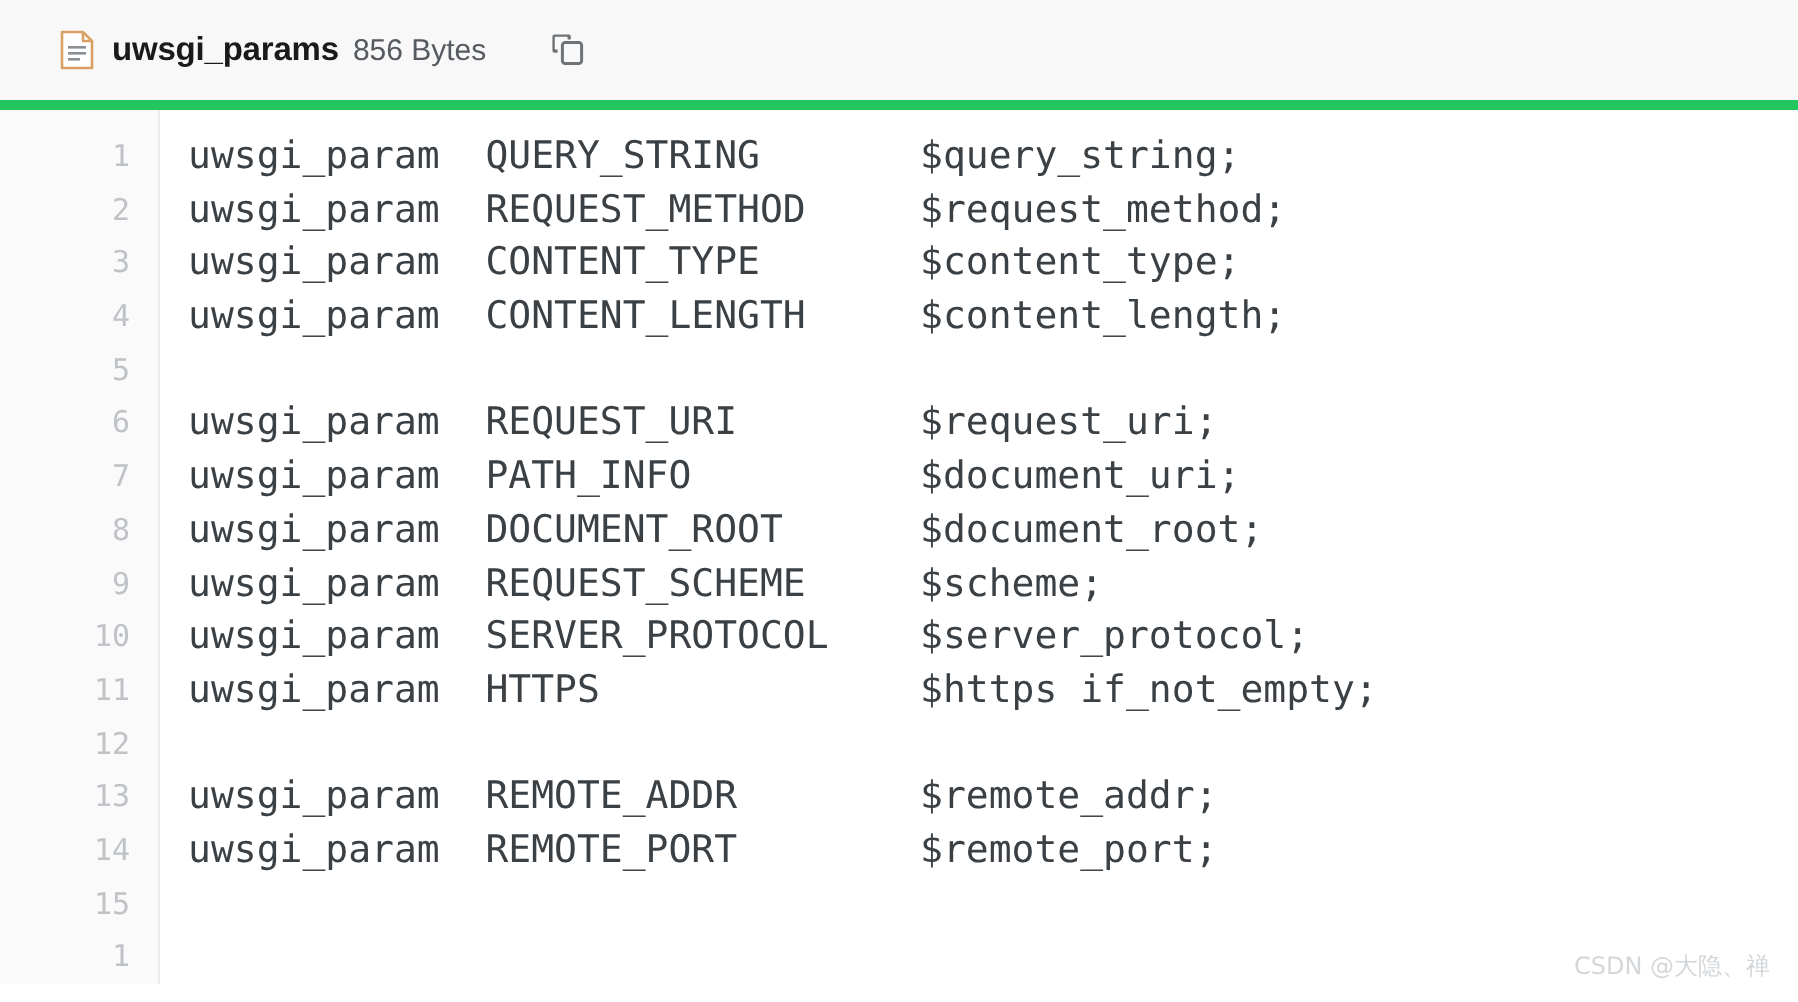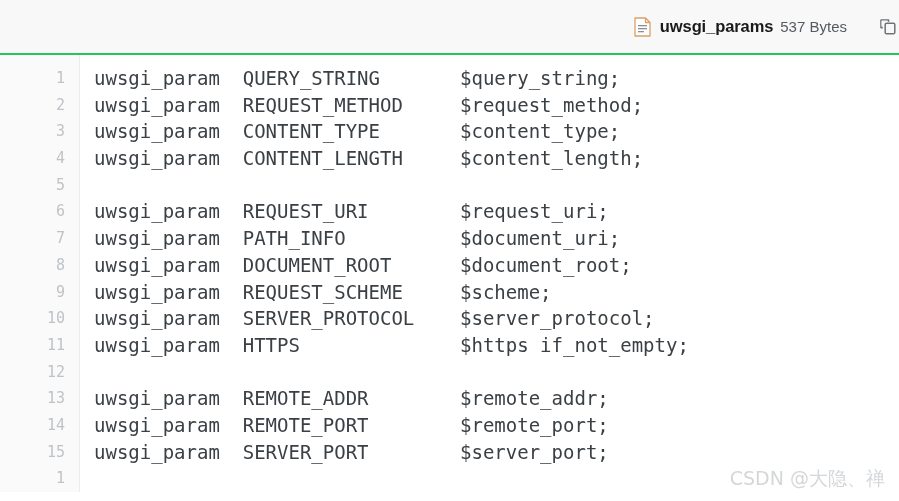--- a/index.html
+++ b/index.html
@@ -21,26 +21,25 @@
     height: 501px;
     background: #ffffff;
     box-sizing: border-box;
   }
 
   
   .file-header {
     position: relative;
     height: 55px;
     background: #f8f8f8;
-    border-bottom: 2px solid #22c55e;
+    border-bottom: 5px solid #22c55e;
     display: flex;
     align-items: center;
     padding-left: 30px;
     box-sizing: border-box;
-    justify-content: flex-end;
   }
 
   .file-icon {
     width: 17px;
     height: 20px;
     flex: 0 0 auto;
     margin-right: 9px;
     display: block;
   }
 
@@ -122,21 +121,21 @@
     color: #3b4045;
     white-space: pre;
     letter-spacing: 0px;
   }
 
   .watermark {
     position: absolute;
     right: 14px;
     bottom: 9px;
     font-family: "DejaVu Sans", sans-serif;
-    font-size: 19px;
+    font-size: 12px;
     color: #d4d7da;
     white-space: nowrap;
     user-select: none;
     pointer-events: none;
   }
 </style>
 </head>
 <body>
 
 <div class="file-viewer">
@@ -148,21 +147,21 @@
         <path d="M1 1 H11.5 L16 5.5 V19 H1 Z" fill="#ffffff" stroke="#d9a066" stroke-width="1.3" stroke-linejoin="round"></path>
         <path d="M11.5 1 V5.5 H16" fill="none" stroke="#d9a066" stroke-width="1.3" stroke-linejoin="round"></path>
         <rect x="4" y="8" width="9" height="1.3" fill="#8a8f94"></rect>
         <rect x="4" y="11" width="9" height="1.3" fill="#8a8f94"></rect>
         <rect x="4" y="14" width="6" height="1.3" fill="#8a8f94"></rect>
       </svg>
     </span>
 
     <span class="file-name">uwsgi_params</span>
 
-    <span class="file-size">537 Bytes</span>
+    <span class="file-size">856 Bytes</span>
 
     <button class="copy-button" title="Copy">
       <span>
         <svg class="copy-icon" width="18" height="18" viewBox="0 0 18 18" xmlns="http://www.w3.org/2000/svg">
           <path d="M2.2 1.2 h7.2 a1 1 0 0 1 1 1 v1.6 h-1.6 v-1 a0.4 0.4 0 0 0 -0.4 -0.4 h-5.6 a0.4 0.4 0 0 0 -0.4 0.4 v5.6 a0.4 0.4 0 0 0 0.4 0.4 h1 v1.6 h-1.6 a1 1 0 0 1 -1 -1 v-7.2 a1 1 0 0 1 1 -1 z" fill="#6e7377"></path>
           <rect x="6.2" y="5.2" width="9.6" height="10.6" rx="1.4" fill="none" stroke="#6e7377" stroke-width="1.5"></rect>
         </svg>
       </span>
     </button>
   </div>
@@ -196,18 +195,17 @@
       <span class="cl"></span>
       <span class="cl">uwsgi_param  REQUEST_URI        $request_uri;</span>
       <span class="cl">uwsgi_param  PATH_INFO          $document_uri;</span>
       <span class="cl">uwsgi_param  DOCUMENT_ROOT      $document_root;</span>
       <span class="cl">uwsgi_param  REQUEST_SCHEME     $scheme;</span>
       <span class="cl">uwsgi_param  SERVER_PROTOCOL    $server_protocol;</span>
       <span class="cl">uwsgi_param  HTTPS              $https if_not_empty;</span>
       <span class="cl"></span>
       <span class="cl">uwsgi_param  REMOTE_ADDR        $remote_addr;</span>
       <span class="cl">uwsgi_param  REMOTE_PORT        $remote_port;</span>
-      <span class="cl">uwsgi_param  SERVER_PORT        $server_port;</span>
     </div>
 
     <div class="watermark">CSDN @大隐、禅</div>
   </div>
 </div>
 
 </body></html>

